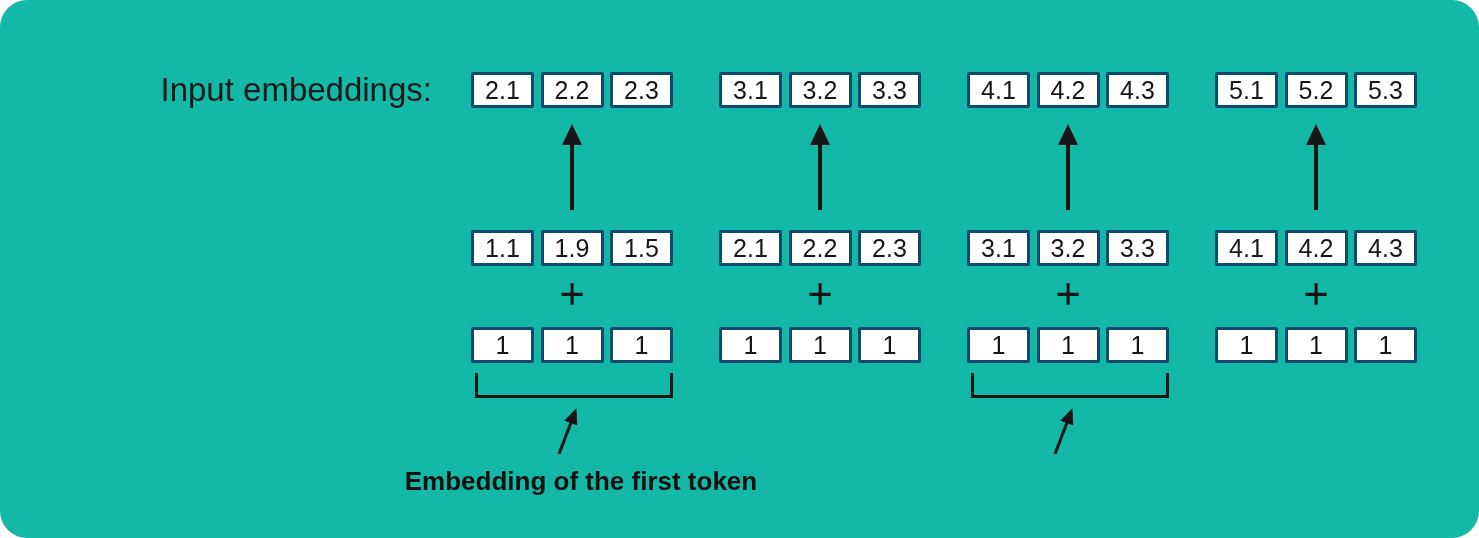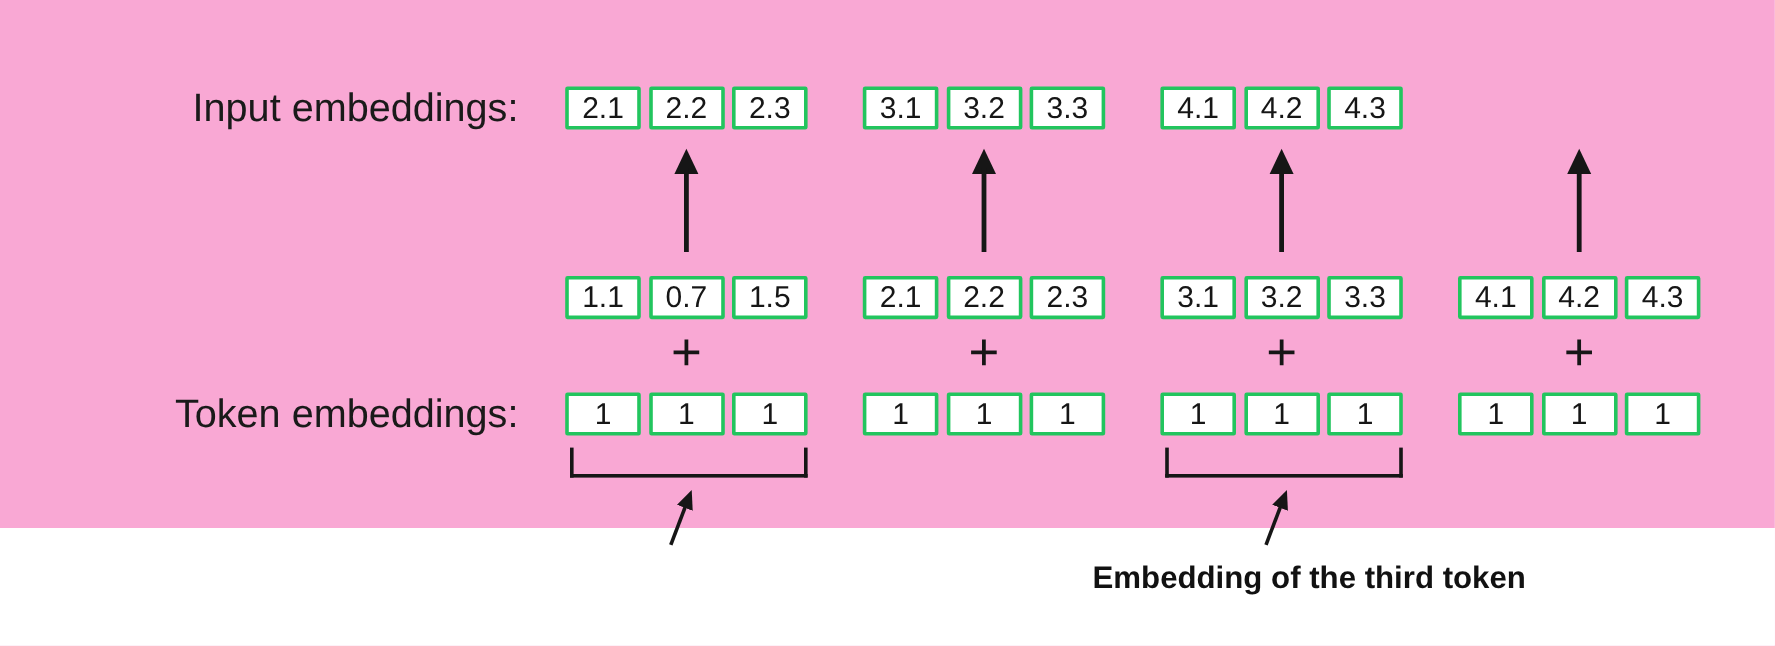--- a/index.html
+++ b/index.html
@@ -1,31 +1,31 @@
 <!DOCTYPE html>
 <html><head>
 <meta charset="utf-8">
 <style>
   html,body{margin:0;padding:0;background:#ffffff;}
   body{width:1479px;height:538px;overflow:hidden;
        font-family:"Liberation Sans","DejaVu Sans",sans-serif;}
-  .diagram{position:relative;width:1479px;height:440px;background:#f9a8d4;color:#161616;}
+  .diagram{position:relative;width:1479px;height:538px;background:#14b8a6;color:#161616;border-radius:27px;}
 
   
   .row-label{position:absolute;left:0;width:432px;height:36px;line-height:36px;
              text-align:right;font-size:33px;color:#1a1a1a;white-space:nowrap;}
 
   
   .col{position:absolute;top:0;width:202px;height:538px;}
   .col-0{left:471px;} .col-1{left:719px;} .col-2{left:967px;} .col-3{left:1215px;}
 
   
   .box-row{position:absolute;left:0;width:202px;height:36px;display:flex;justify-content:space-between;}
   .input-row{top:72px;} .pos-row{top:230px;align-items:center;} .token-row{top:327px;}
-  .box{box-sizing:border-box;width:63px;height:36px;border:3px solid #22c55e;border-radius:2px;
+  .box{box-sizing:border-box;width:63px;height:36px;border:3px solid #0c4a6e;border-radius:2px;
        background:#ffffff;display:flex;align-items:center;justify-content:center;
        font-size:25px;color:#161616;}
 
   
   .up-arrow{position:absolute;left:91px;top:124px;width:20px;height:86px;}
   .up-arrow .head{position:absolute;top:0;left:0;width:0;height:0;
                   border-left:10px solid transparent;border-right:10px solid transparent;
                   border-bottom:21px solid #161616;}
   .up-arrow .shaft{position:absolute;top:16px;left:8px;width:4px;height:70px;background:#161616;}
 
@@ -44,35 +44,34 @@
   .caption{position:absolute;top:466px;width:420px;text-align:center;
            font-size:26px;font-weight:700;color:#111111;white-space:nowrap;}
   .caption-0{left:371px;} .caption-1{left:881px;}
 </style>
 </head>
 <body>
 
 <div class="diagram">
 
   <div class="row-label" style="top:72px">Input embeddings:</div>
-  <div class="row-label" style="top:327px">Token embeddings:</div>
 
   <div class="col col-0">
     <div class="box-row input-row">
       <span class="box">2.1</span>
       <span class="box">2.2</span>
       <span class="box">2.3</span>
     </div>
     <div class="up-arrow">
         <span class="head"></span>
         <span class="shaft"></span>
       </div>
     <div class="box-row pos-row">
       <span class="box">1.1</span>
-      <span class="box">0.7</span>
+      <span class="box">1.9</span>
       <span class="box">1.5</span>
     </div>
     <div class="plus">+</div>
     <div class="box-row token-row">
       <span class="box">1</span>
       <span class="box">1</span>
       <span class="box">1</span>
     </div>
     <div class="bracket"></div>
     <svg class="slant-arrow" width="40" height="58" viewBox="0 0 40 58">
@@ -134,32 +133,37 @@
       <defs>
         <marker id="ah2" markerUnits="userSpaceOnUse" markerWidth="16" markerHeight="14" refX="12" refY="7" orient="auto">
           <path d="M0,0 L16,7 L0,14 Z" fill="#161616"></path>
         </marker>
       </defs>
       <line x1="10" y1="54" x2="26" y2="12" stroke="#161616" stroke-width="3" marker-end="url(#ah2)"></line>
     </svg>
   </div>
 
   <div class="col col-3">
+    <div class="box-row input-row">
+      <span class="box">5.1</span>
+      <span class="box">5.2</span>
+      <span class="box">5.3</span>
+    </div>
     <div class="up-arrow">
         <span class="head"></span>
         <span class="shaft"></span>
       </div>
     <div class="box-row pos-row">
       <span class="box">4.1</span>
       <span class="box">4.2</span>
       <span class="box">4.3</span>
     </div>
     <div class="plus">+</div>
     <div class="box-row token-row">
       <span class="box">1</span>
       <span class="box">1</span>
       <span class="box">1</span>
     </div>
   </div>
 
-  <div class="caption caption-1">Embedding of the third token</div>
+  <div class="caption caption-0">Embedding of the first token</div>
 
 </div>
 
 </body></html>

